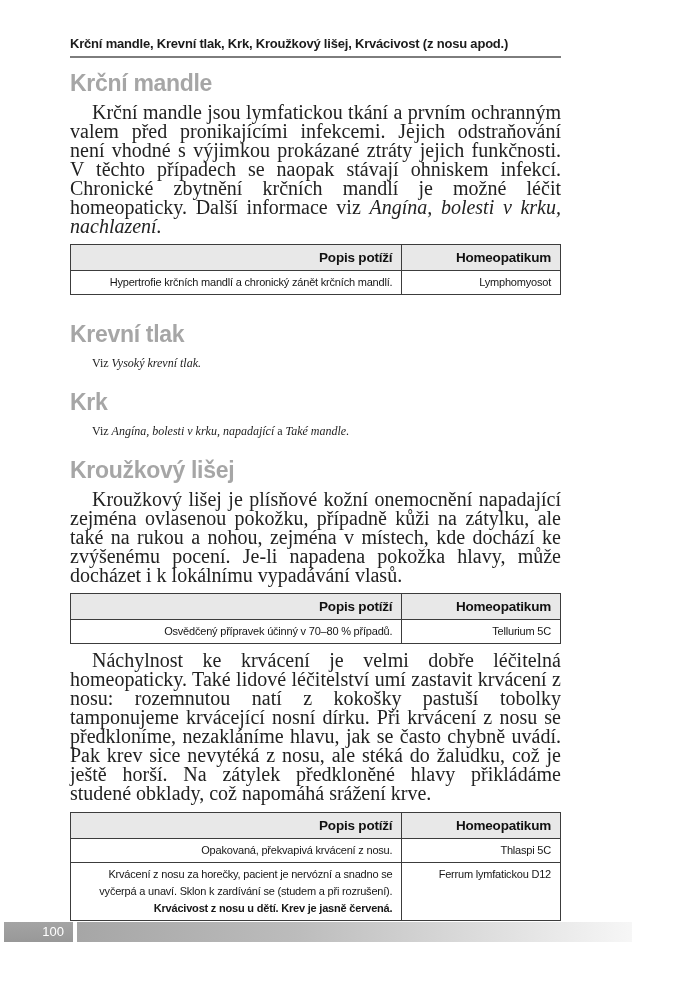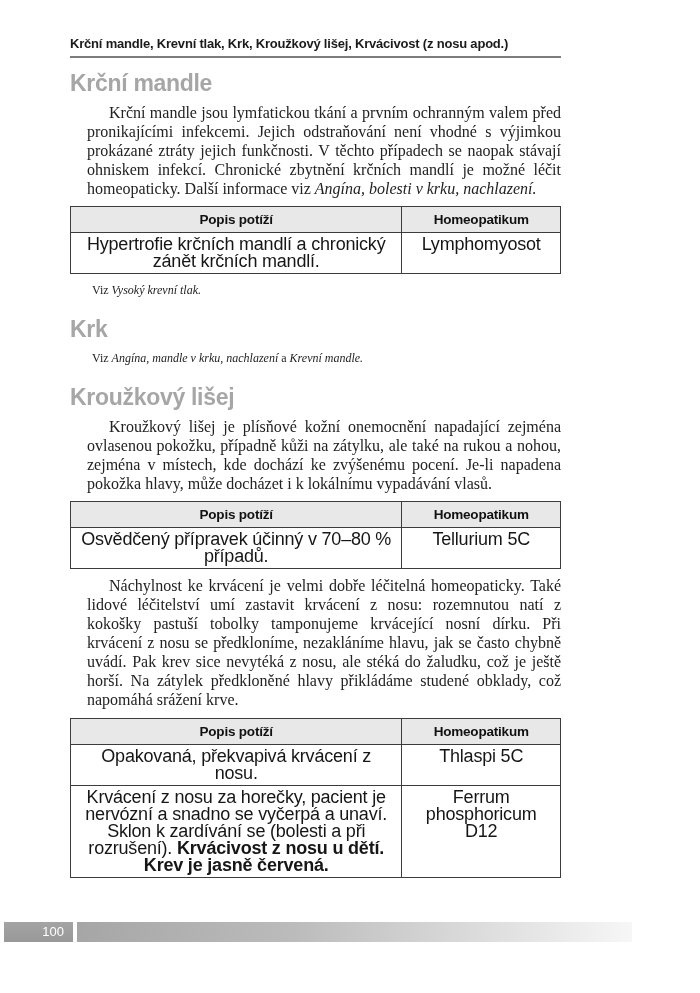--- a/index.html
+++ b/index.html
@@ -38,22 +38,22 @@
     color:#a6a6a6;
     margin:0;
   }
   .h1-m1 { margin-top:12px; }
   .h1-m2 { margin-top:26px; }
   .h1-m3 { margin-top:16px; }
   .h1-m4 { margin-top:16px; }
   .h1-m5 { margin-top:19px; }
   
   .body-para {
-    margin:7px 0 0 17px;
-    font-size:16px;
+    margin:7px 0 0 0;
+    font-size:20px;
     line-height:19px;
     color:#222222;
     text-align:justify;
     text-indent:22px;
   }
   .viz-para {
     margin:7px 0 0 0;
     font-size:12px;
     line-height:19px;
     color:#222222;
@@ -65,33 +65,33 @@
   
   .remedy-table {
     width:100%;
     margin-top:8px;
     border-collapse:collapse;
     font-family:"Liberation Sans", sans-serif;
     table-layout:fixed;
   }
   .remedy-table th, .remedy-table td {
     border:1.5px solid #3c3c3c;
-    text-align:center;
+    text-align:right;
     vertical-align:top;
   }
   .remedy-table th {
     background:#e8e8e8;
     font-size:13.5px;
     line-height:16px;
     padding:5px 9px 4px 9px;
     color:#111111;
     letter-spacing:-0.2px;
   }
   .remedy-table td {
-    font-size:18px;
+    font-size:11px;
     line-height:17px;
     padding:3px 9px 3px 9px;
     color:#161616;
     letter-spacing:-0.2px;
   }
   .col-popis { width:69%; }
   .col-remedy { width:31%; }
   .mt9 { margin-top:9px; }
   
   .footer { position:absolute; left:4px; top:922px; width:700px; height:20px; }
@@ -137,26 +137,27 @@
         <tbody>
           <tr>
             <td><span class="run-normal">Hypertrofie krčních mandlí a chronický zánět krčních mandlí.</span></td>
             <td>Lymphomyosot</td>
           </tr>
         </tbody>
       </table>
     </section>
 
     <section>
+      <h1 class="h1 h1-m2">Krevní tlak</h1>
       <p class="viz-para"><span class="run-normal">Viz </span><span class="run-italic">Vysoký krevní tlak.</span></p>
     </section>
 
     <section>
       <h1 class="h1 h1-m3">Krk</h1>
-      <p class="viz-para"><span class="run-normal">Viz </span><span class="run-italic">Angína, mandle v krku, nachlazení</span><span class="run-normal"> a </span><span class="run-italic">Krevní mandle.</span></p>
+      <p class="viz-para"><span class="run-normal">Viz </span><span class="run-italic">Angína, bolesti v krku, napadající</span><span class="run-normal"> a </span><span class="run-italic">Také mandle.</span></p>
     </section>
 
     <section>
       <h1 class="h1 h1-m4">Kroužkový lišej</h1>
       <p class="body-para"><span class="run-normal">Kroužkový lišej je plísňové kožní onemocnění napadající zejména ovlasenou pokožku, případně kůži na zátylku, ale také na rukou a nohou, zejména v místech, kde dochází ke zvýšenému pocení. Je-li napadena pokožka hlavy, může docházet i k lokálnímu vypadávání vlasů.</span></p>
       <table class="remedy-table">
         <thead>
           <tr>
             <th class="col-popis">Popis potíží</th>
             <th class="col-remedy">Homeopatikum</th>
@@ -179,22 +180,22 @@
             <th class="col-popis">Popis potíží</th>
             <th class="col-remedy">Homeopatikum</th>
           </tr>
         </thead>
         <tbody>
           <tr>
             <td><span class="run-normal">Opakovaná, překvapivá krvácení z nosu.</span></td>
             <td>Thlaspi 5C</td>
           </tr>
           <tr>
-            <td><span class="run-normal">Krvácení z nosu za horečky, pacient je nervózní a snadno se vyčerpá a unaví. Sklon k zardívání se (bolesti a při rozrušení). </span><span class="run-bold">Krvácivost z nosu u dětí. Krev je jasně červená.</span></td>
-            <td>Ferrum phosphoricum D12</td>
+            <td><span class="run-normal">Krvácení z nosu za horečky, pacient je nervózní a snadno se vyčerpá a unaví. Sklon k zardívání se (studem a při rozrušení). </span><span class="run-bold">Krvácivost z nosu u dětí. Krev je jasně červená.</span></td>
+            <td>Ferrum lymfatickou D12</td>
           </tr>
         </tbody>
       </table>
     </section>
 
   </div>
 
   <footer class="footer">
     <div class="pagenum-block">
       <span>100</span>

